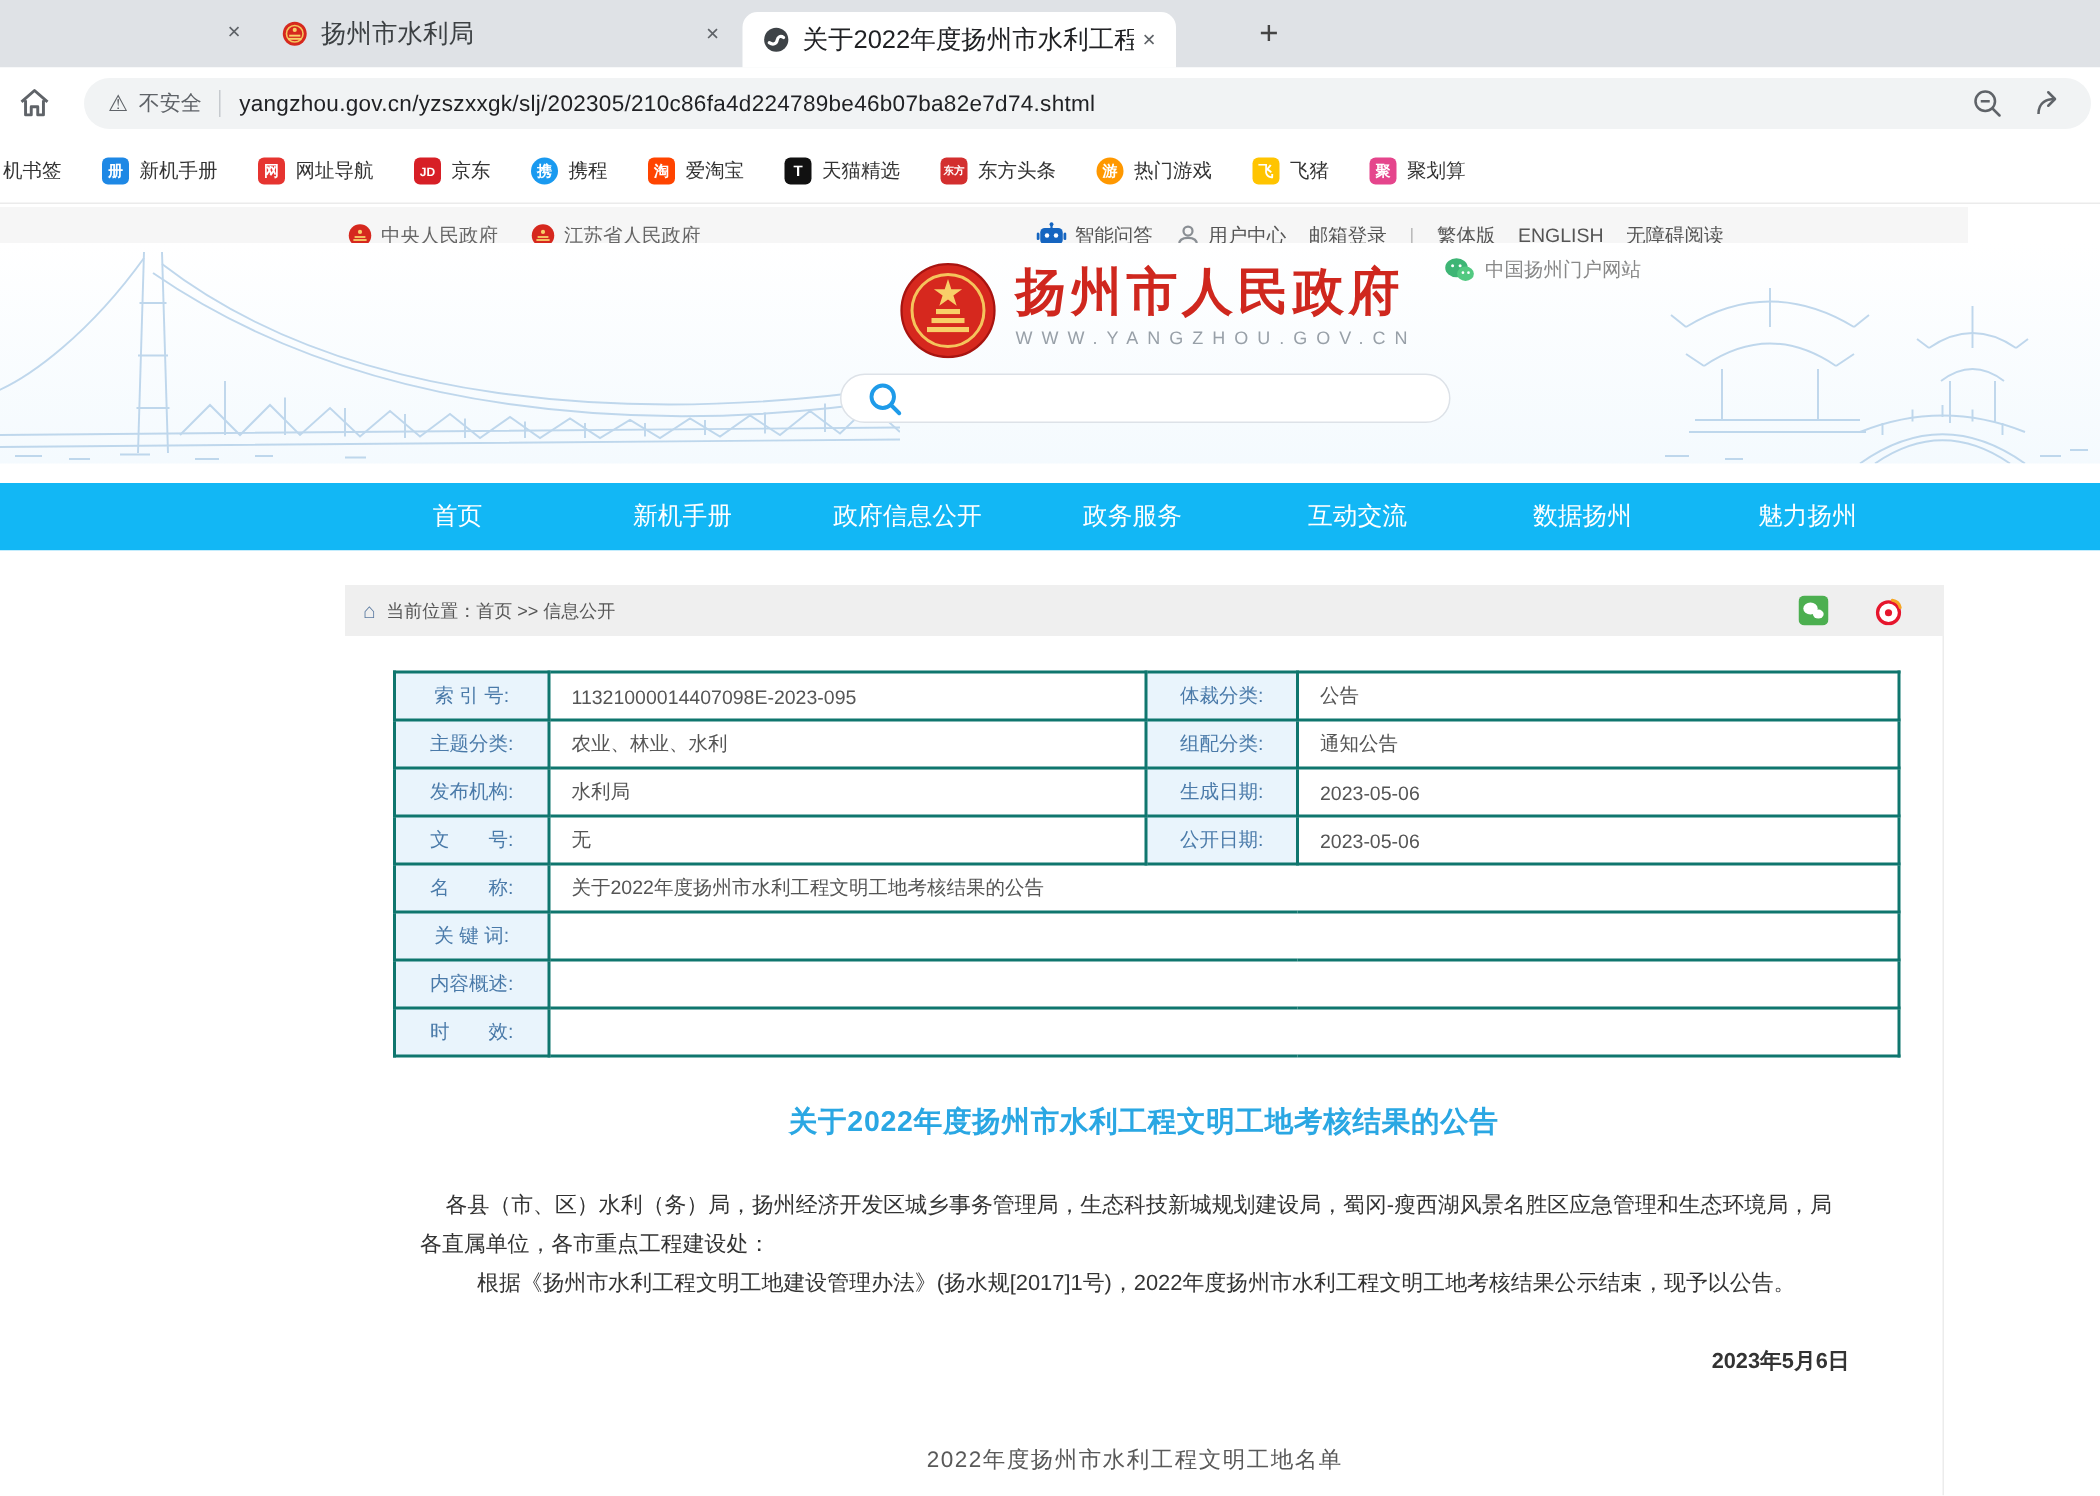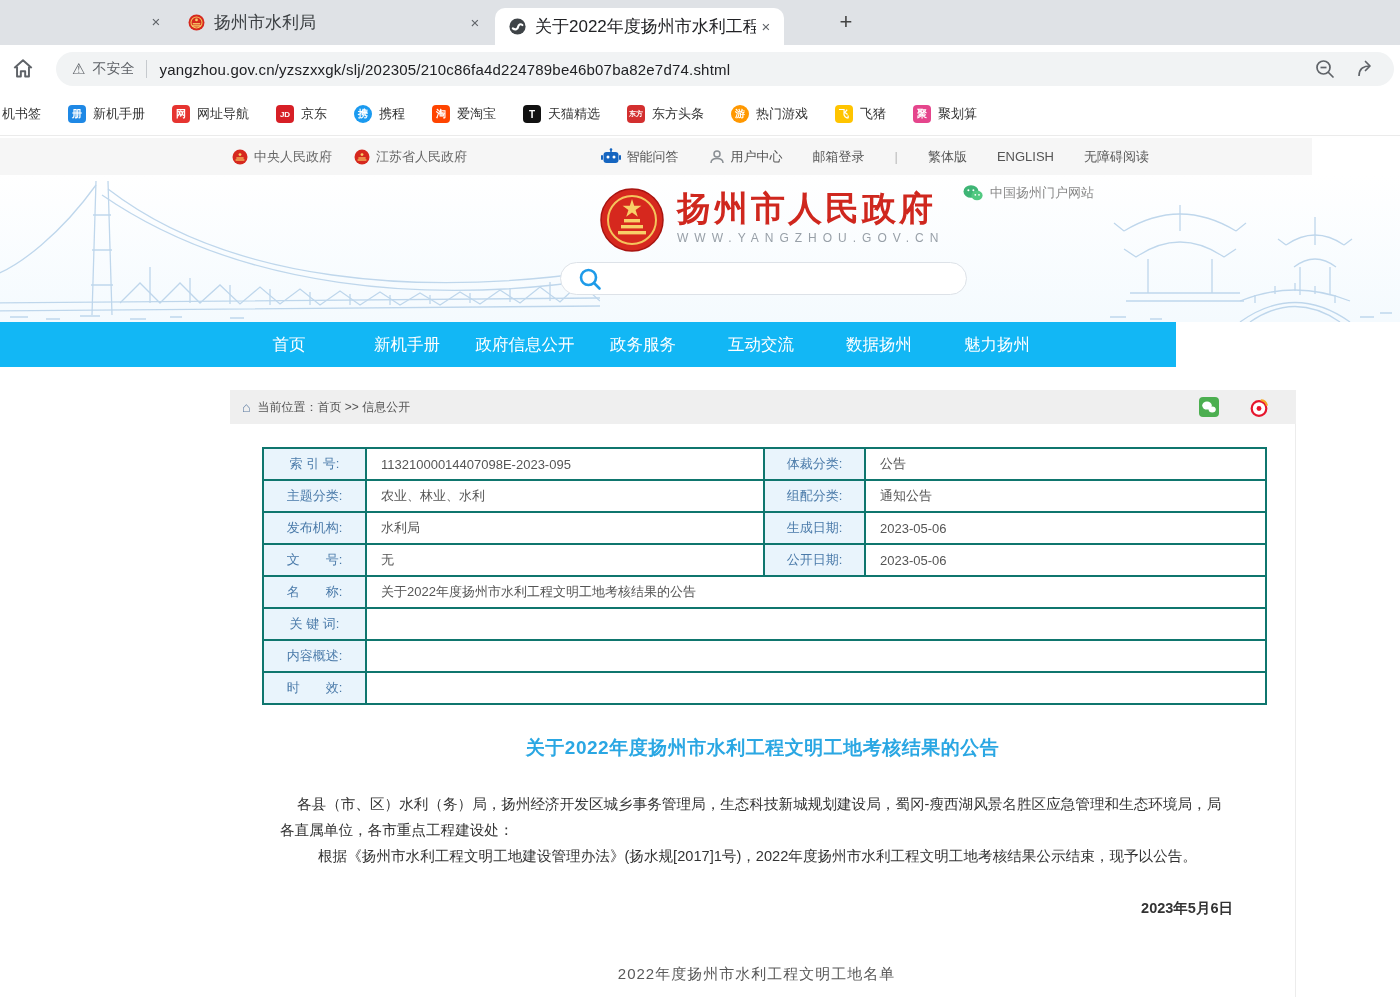--- a/index.html
+++ b/index.html
@@ -40,45 +40,45 @@
   .bm { display:flex; align-items:center; margin-right:27px; cursor:pointer; }
   .bm-label { font-size:13px; color:#333; white-space:nowrap; }
   .bm-ic { width:18px; height:18px; border-radius:4px; margin-right:7px; display:flex;
     align-items:center; justify-content:center; font-size:10px; font-weight:bold; flex:0 0 auto; }
 
   
   .govbar { position:absolute; left:0; top:138px; width:1312px; height:37px; background:#f6f6f6;
     display:flex; align-items:center; }
   .gov-left { margin-left:232px; display:flex; align-items:center; gap:22px; }
   .gov-link { display:flex; align-items:center; gap:6px; font-size:13px; color:#666; cursor:pointer; }
-  .gov-right { margin-left:auto; margin-right:163px; display:flex; align-items:center; gap:30px;
+  .gov-right { margin-left:auto; margin-right:163px; display:flex; align-items:center; gap:15px;
     font-size:13px; color:#555; }
   .gov-right .itm { display:flex; align-items:center; gap:6px; cursor:pointer; }
   .vdiv { color:#bbb; }
 
   
-  .banner { position:absolute; left:0; top:175px; width:1400px; height:147px;
+  .banner { position:absolute; left:0; top:162px; width:1400px; height:147px;
     background:linear-gradient(180deg,#ffffff 0%,#f4fafe 100%); overflow:hidden; }
   .art { position:absolute; top:0; pointer-events:none; }
   .art-left { left:0; } .art-right { right:0; }
   .logo { position:absolute; left:600px; top:13px; display:flex; align-items:flex-start; cursor:pointer; }
   .logo-names { margin-left:13px; }
   .site-name { font-size:34px; font-weight:bold; color:#cf271e; letter-spacing:3px; line-height:40px; }
   .site-url { font-size:12px; color:#98a0a8; letter-spacing:6px; margin-top:3px; }
   .portal-link { position:absolute; left:963px; top:9px; display:flex; align-items:center; gap:7px;
     font-size:13px; color:#888; cursor:pointer; }
   .searchbox { position:absolute; left:560px; top:87px; width:407px; height:33px; background:#fff;
     border:1px solid #dde2e8; border-radius:17px; display:flex; align-items:center; padding:0 10px 0 16px; }
   .searchbox input { flex:1; border:none; outline:none; font-size:14px; color:#333; background:transparent;
     font-family:"Liberation Sans","DejaVu Sans",sans-serif; }
   .searchbox input::placeholder { color:#9aa0a6; }
   .search-btn { width:26px; height:26px; cursor:pointer; flex:0 0 auto; }
 
   
-  .mainnav { position:absolute; left:0; top:322px; width:1176px; height:45px; background:#12b7f5;
+  .mainnav { position:absolute; left:0; top:322px; width:1400px; height:45px; background:#12b7f5;
     display:flex; padding:0 120px 0 230px; }
   .mainnav a { flex:1; text-align:center; line-height:45px; color:#fff; font-size:16.5px;
     text-decoration:none; cursor:pointer; }
 
   
   .content { position:absolute; left:0; top:367px; width:1400px; height:630px; background:#fff; }
   .breadcrumb { position:absolute; left:230px; top:23px; width:1066px; height:34px; background:#efefef;
     display:flex; align-items:center; padding:0 27px 0 12px; }
   .bc-home { font-size:14px; color:#5b7aa0; margin-right:7px; }
   .bc-text { font-size:12px; color:#555; cursor:pointer; }

